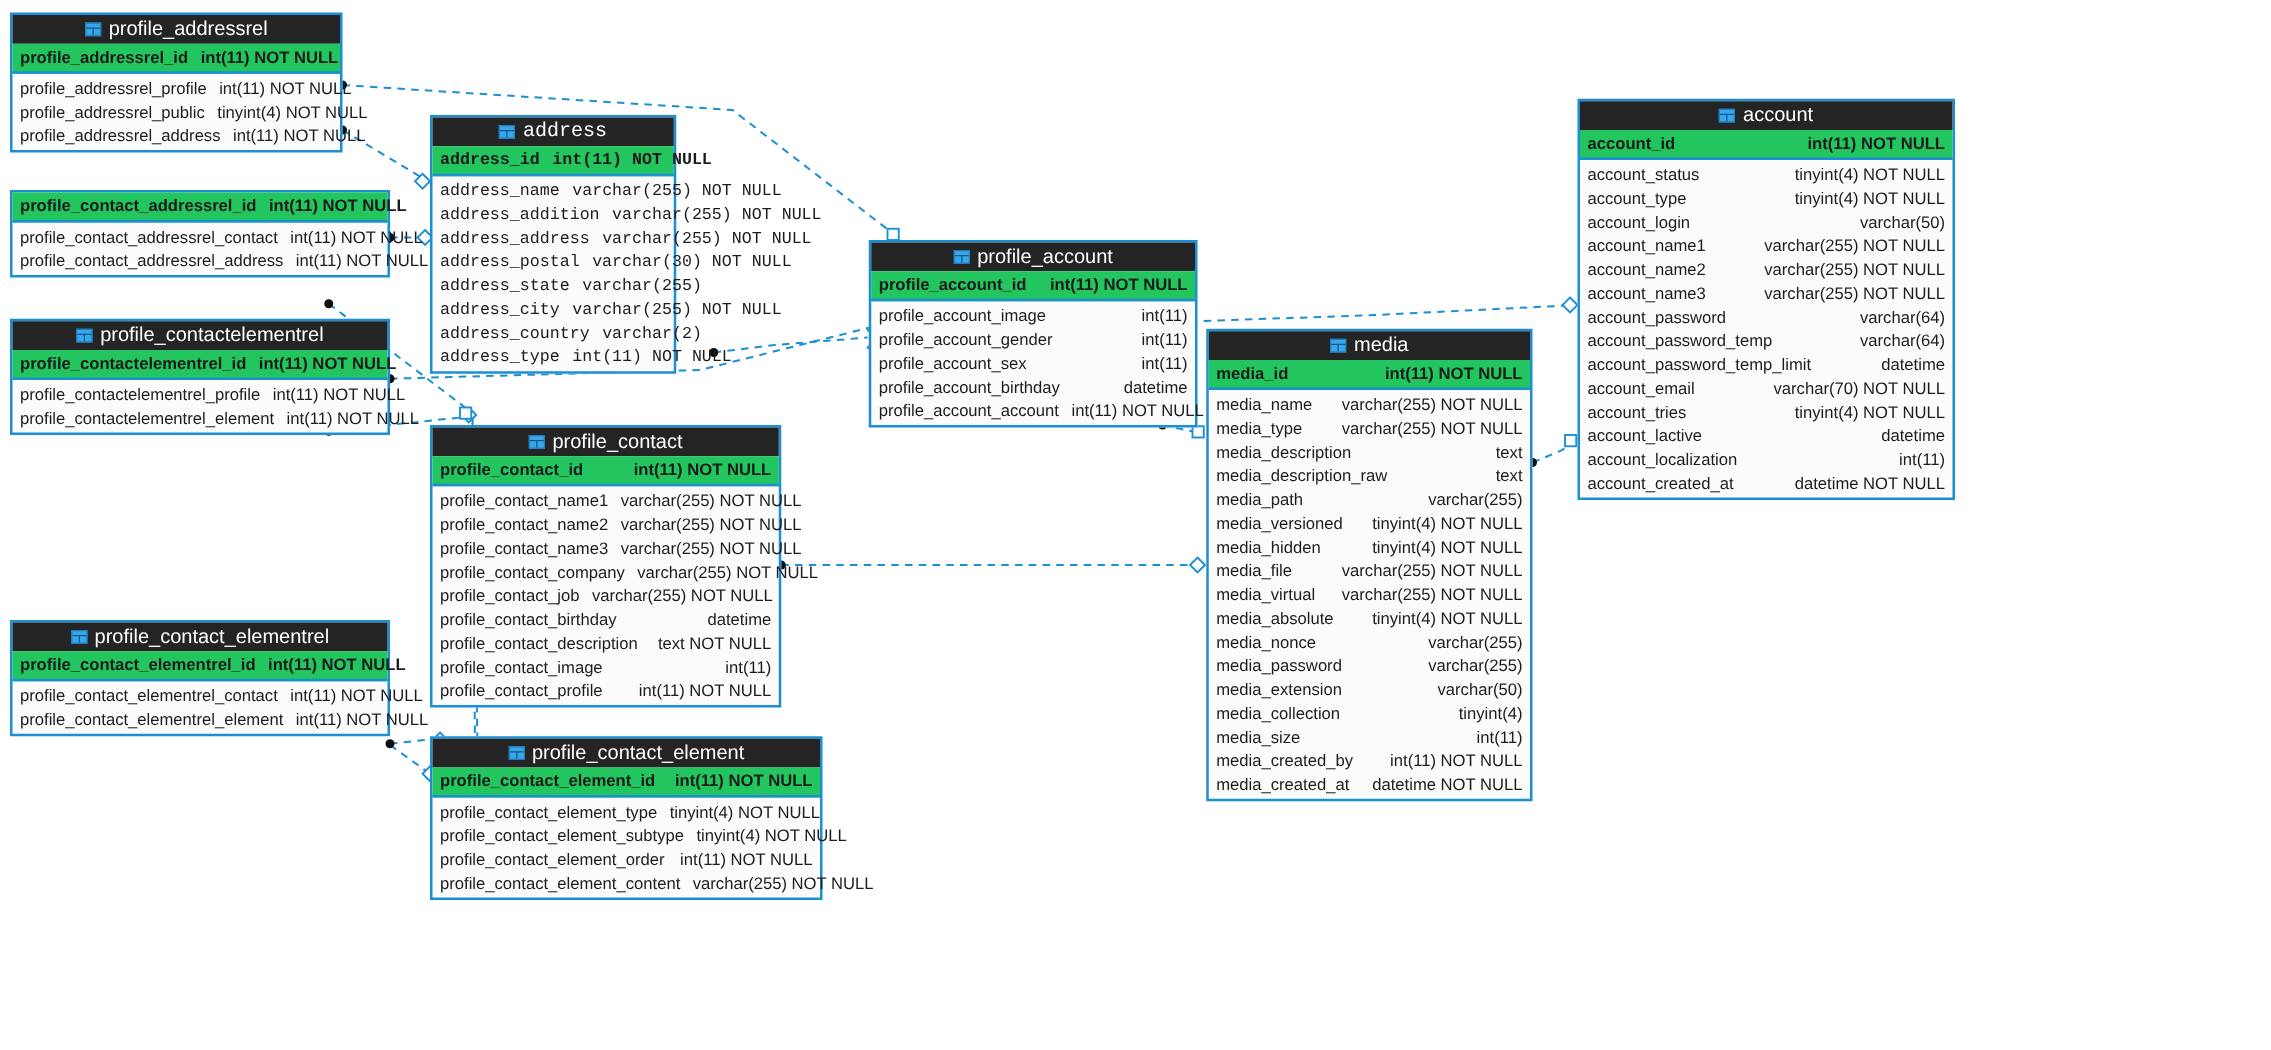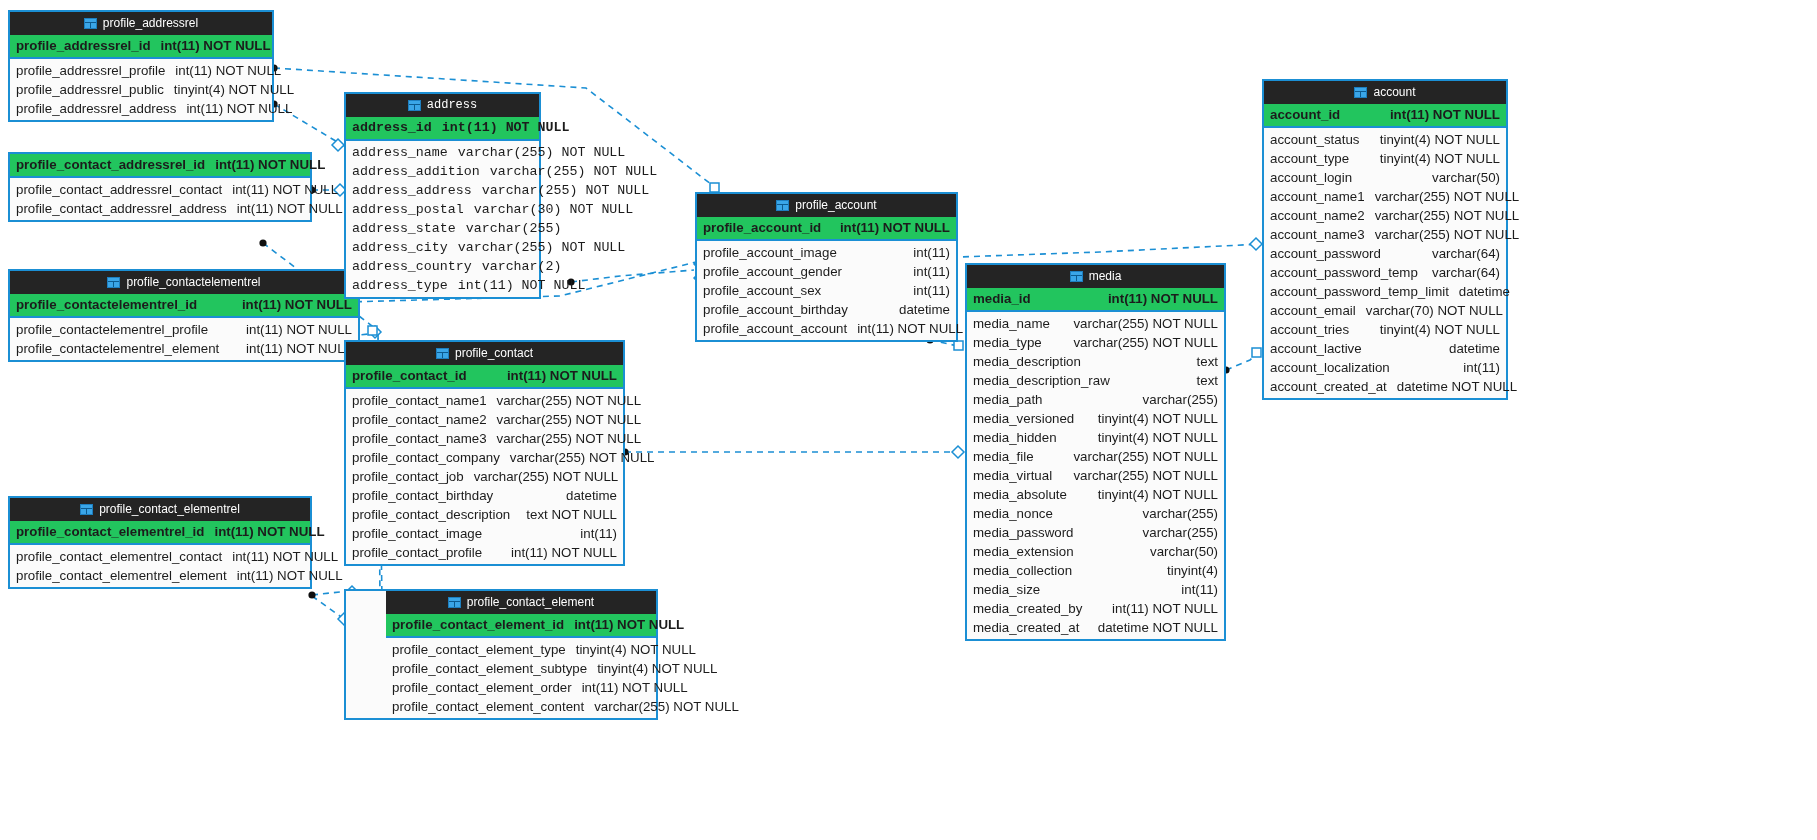--- a/index.html
+++ b/index.html
@@ -17,21 +17,21 @@
     border:2px solid #1b8fd4;
     box-sizing:border-box;
     z-index:5;
   }
   .tbl-header{
     background:#242424;
     color:#ffffff;
     height:23px;
     line-height:23px;
     text-align:center;
-    font-size:12px;
+    font-size:16px;
     display:flex;
     align-items:center;
     justify-content:center;
     gap:6px;
     box-sizing:border-box;
   }
   .tbl-icon{
     width:13px;height:11px;
     display:inline-block;
     background:#3aa6e8;
@@ -160,21 +160,21 @@
           <div class="row">
             <span class="fname">profile_contact_addressrel_contact</span>
             <span class="ftype">int(11) NOT NULL</span>
           </div>
           <div class="row">
             <span class="fname">profile_contact_addressrel_address</span>
             <span class="ftype">int(11) NOT NULL</span>
           </div>
         </div>
       </div>
-      <div class="table-box" style="left: 8px; top: 269px; width: 352px;">
+      <div class="table-box" style="left: 8px; top: 255px; width: 304px;">
         <div class="tbl-header">
           <span class="tbl-icon"></span>
           <span>profile_contactelementrel</span>
         </div>
         <div class="pk-row">
           <div class="row">
             <span class="fname">profile_contactelementrel_id</span>
             <span class="ftype">int(11) NOT NULL</span>
           </div>
         </div>
@@ -300,21 +300,21 @@
           <div class="row">
             <span class="fname">profile_contact_image</span>
             <span class="ftype">int(11)</span>
           </div>
           <div class="row">
             <span class="fname">profile_contact_profile</span>
             <span class="ftype">int(11) NOT NULL</span>
           </div>
         </div>
       </div>
-      <div class="table-box" style="left: 344px; top: 589px; width: 314px; padding-left: 40px;">
+      <div class="table-box" style="left: 344px; top: 589px; width: 314px;">
         <div class="tbl-header">
           <span class="tbl-icon"></span>
           <span>profile_contact_element</span>
         </div>
         <div class="pk-row">
           <div class="row">
             <span class="fname">profile_contact_element_id</span>
             <span class="ftype">int(11) NOT NULL</span>
           </div>
         </div>
@@ -446,21 +446,21 @@
           <div class="row">
             <span class="fname">media_created_by</span>
             <span class="ftype">int(11) NOT NULL</span>
           </div>
           <div class="row">
             <span class="fname">media_created_at</span>
             <span class="ftype">datetime NOT NULL</span>
           </div>
         </div>
       </div>
-      <div class="table-box" style="left: 1262px; top: 79px; width: 246px;">
+      <div class="table-box" style="left: 1262px; top: 79px; width: 302px;">
         <div class="tbl-header">
           <span class="tbl-icon"></span>
           <span>account</span>
         </div>
         <div class="pk-row">
           <div class="row">
             <span class="fname">account_id</span>
             <span class="ftype">int(11) NOT NULL</span>
           </div>
         </div>

